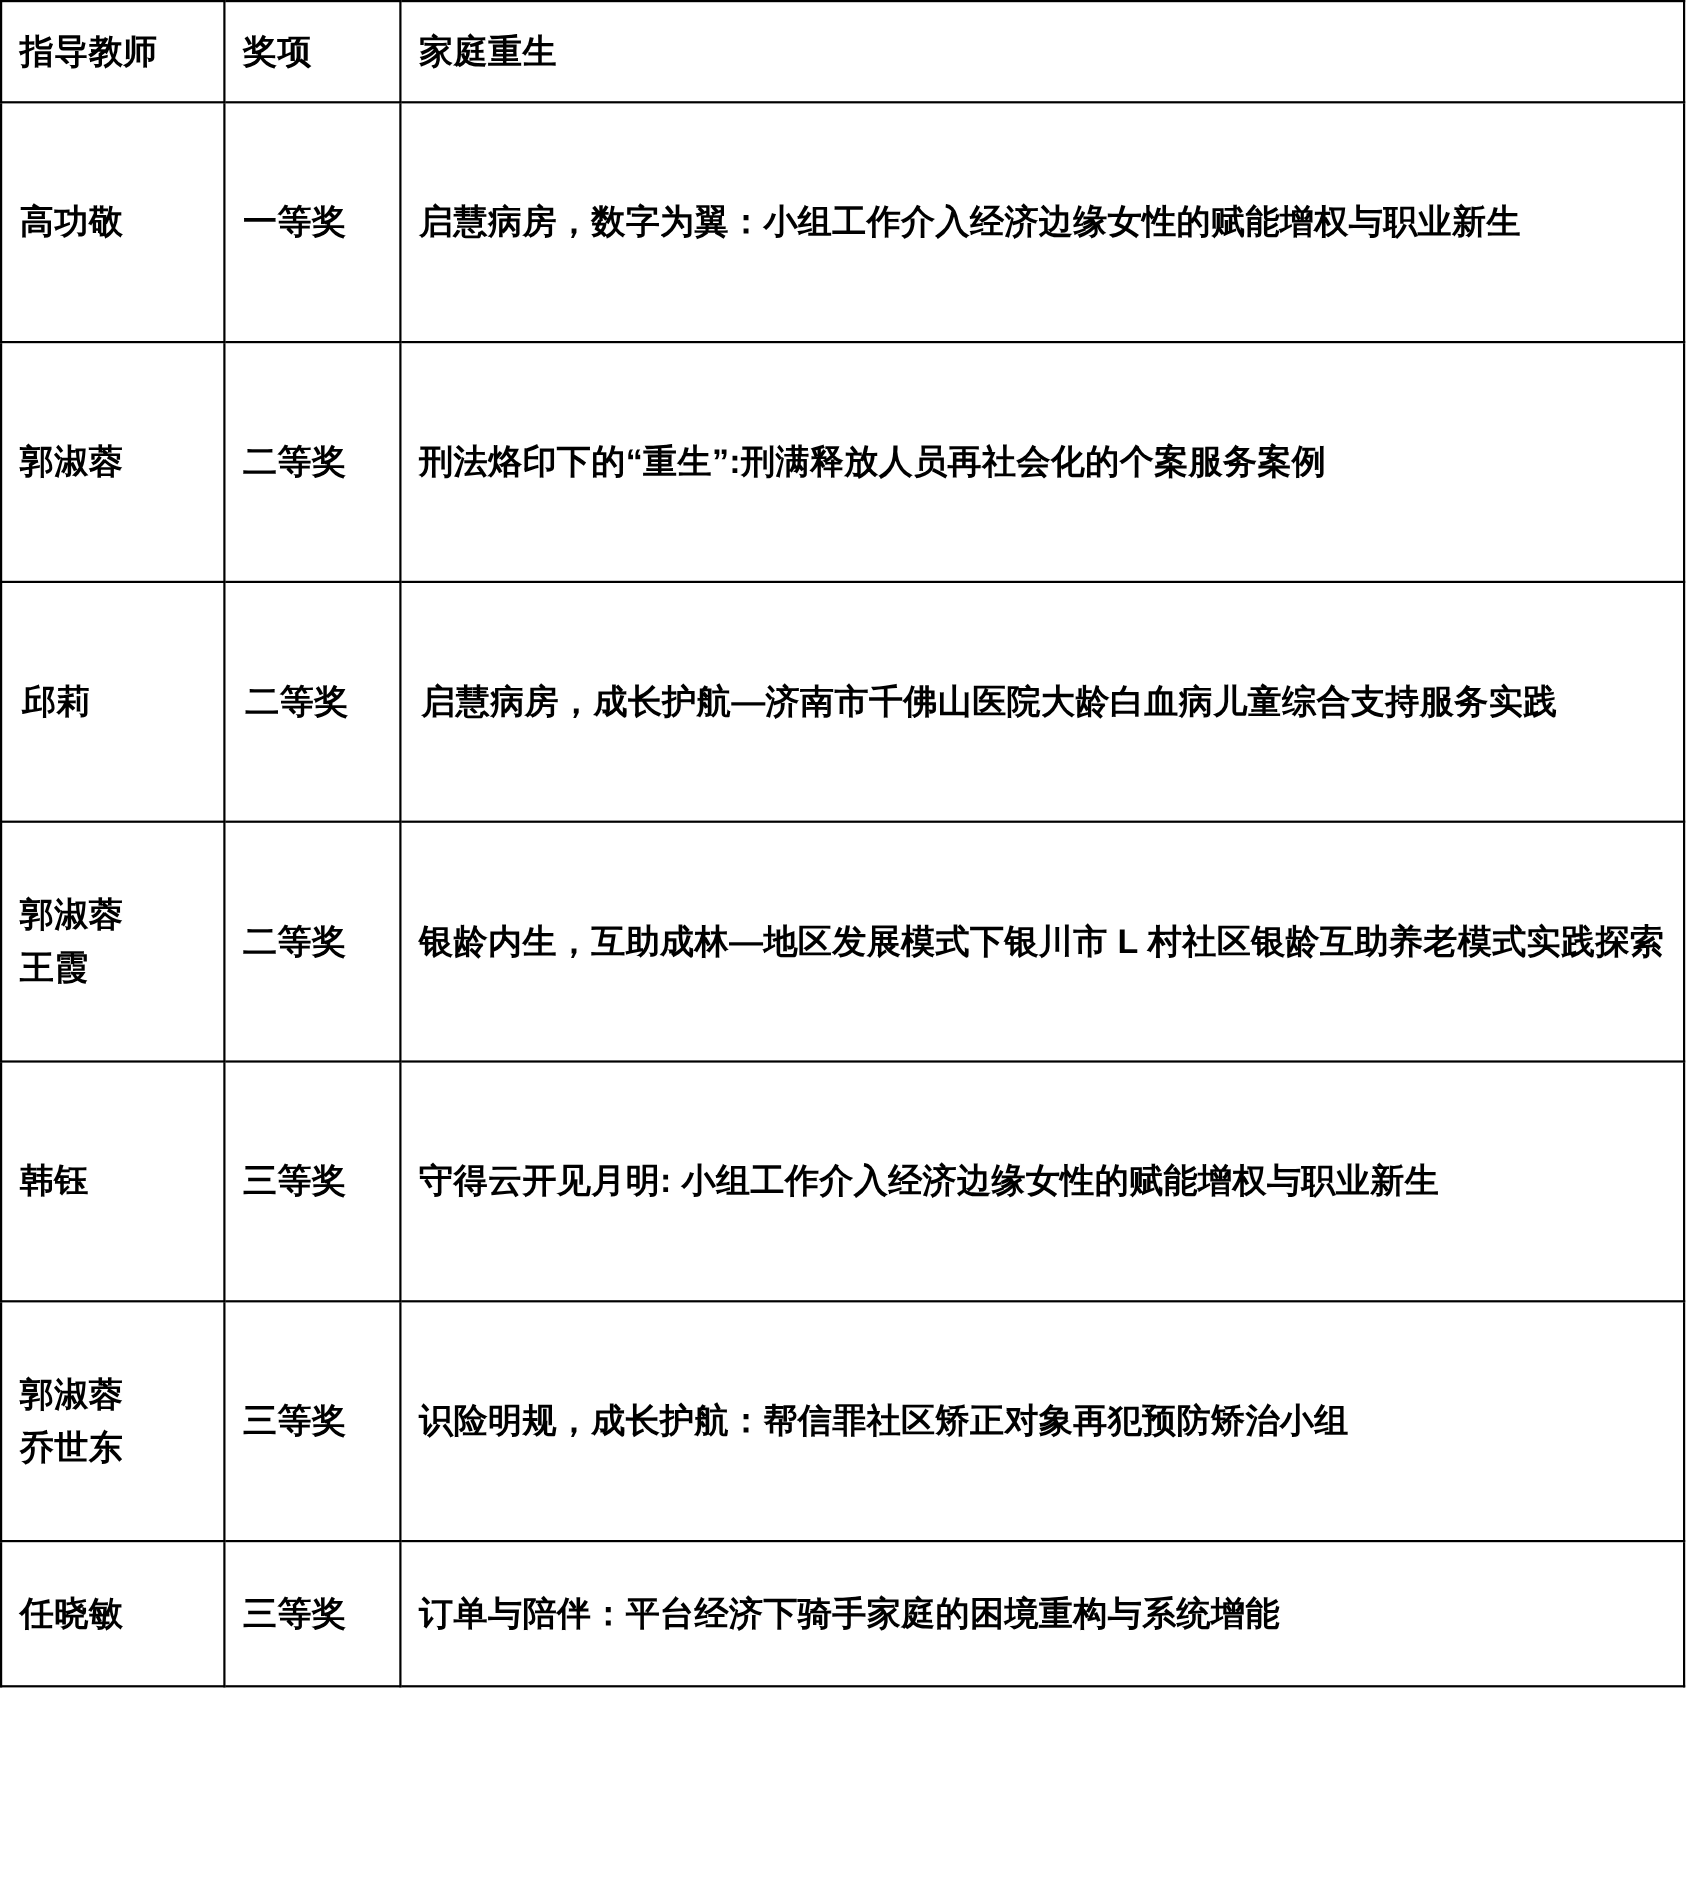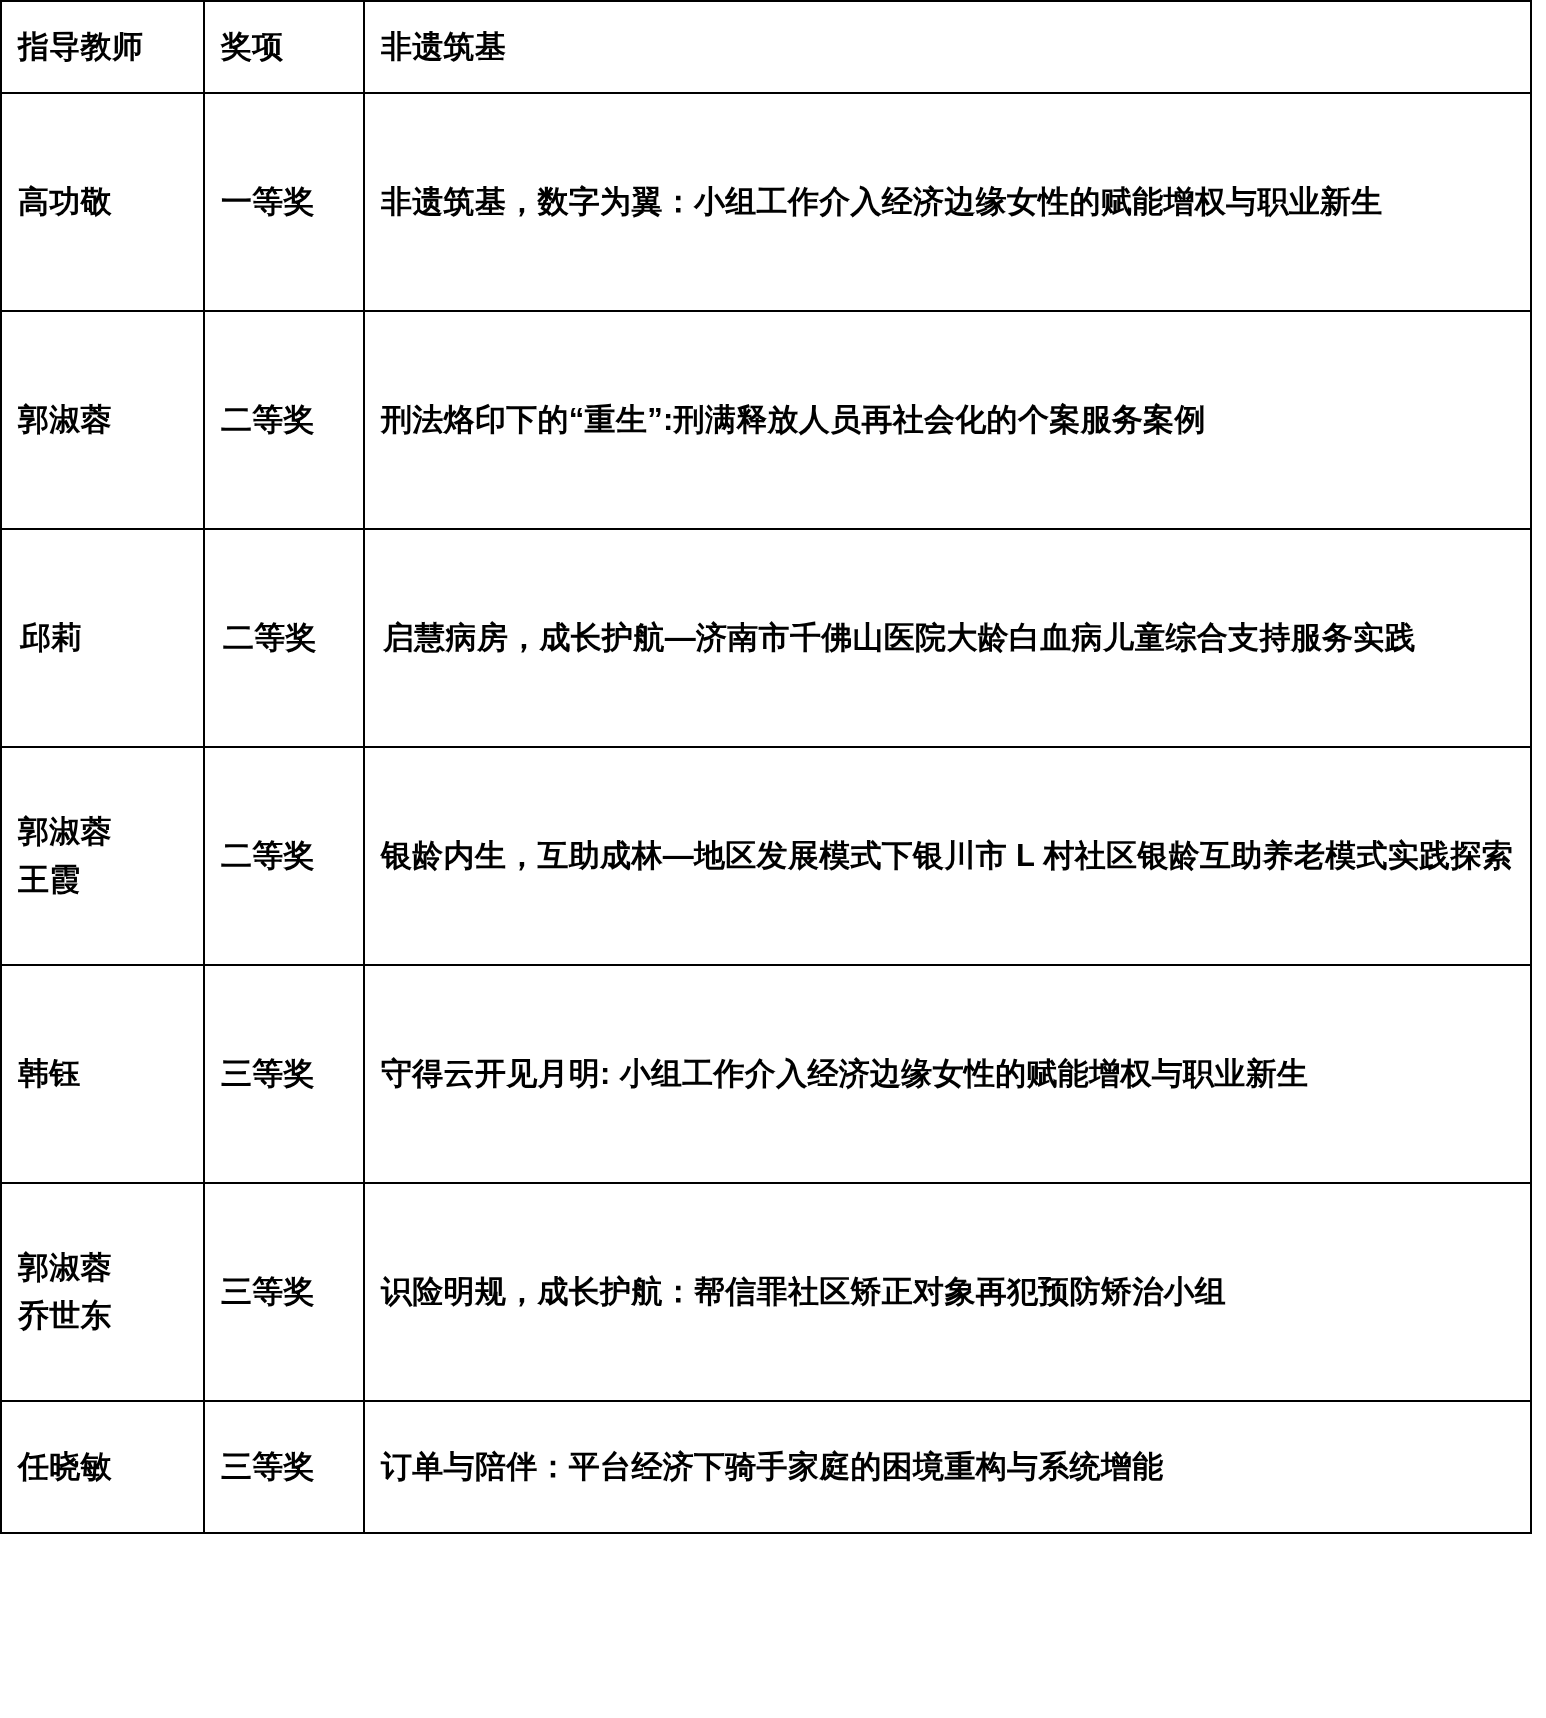--- a/index.html
+++ b/index.html
@@ -75,28 +75,28 @@
   <table class="award-table">
     <colgroup>
       <col class="c-teacher">
       <col class="c-award">
       <col class="c-title">
     </colgroup>
     <thead>
       <tr>
         <th>指导教师</th>
         <th>奖项</th>
-        <th>非遗筑基</th>
+        <th>家庭重生</th>
       </tr>
     </thead>
     <tbody>
       <tr class="row-r1">
         <td class="cell-teacher">高功敬</td>
         <td class="cell-award">一等奖</td>
-        <td class="cell-title">非遗筑基，数字为翼：小组工作介入经济边缘女性的赋能增权与职业新生</td>
+        <td class="cell-title">启慧病房，数字为翼：小组工作介入经济边缘女性的赋能增权与职业新生</td>
       </tr>
       <tr class="row-r2">
         <td class="cell-teacher">郭淑蓉</td>
         <td class="cell-award">二等奖</td>
         <td class="cell-title">刑法烙印下的“重生”:刑满释放人员再社会化的个案服务案例</td>
       </tr>
       <tr class="row-r3">
         <td class="cell-teacher">邱莉</td>
         <td class="cell-award">二等奖</td>
         <td class="cell-title">启慧病房，成长护航—济南市千佛山医院大龄白血病儿童综合支持服务实践</td>

